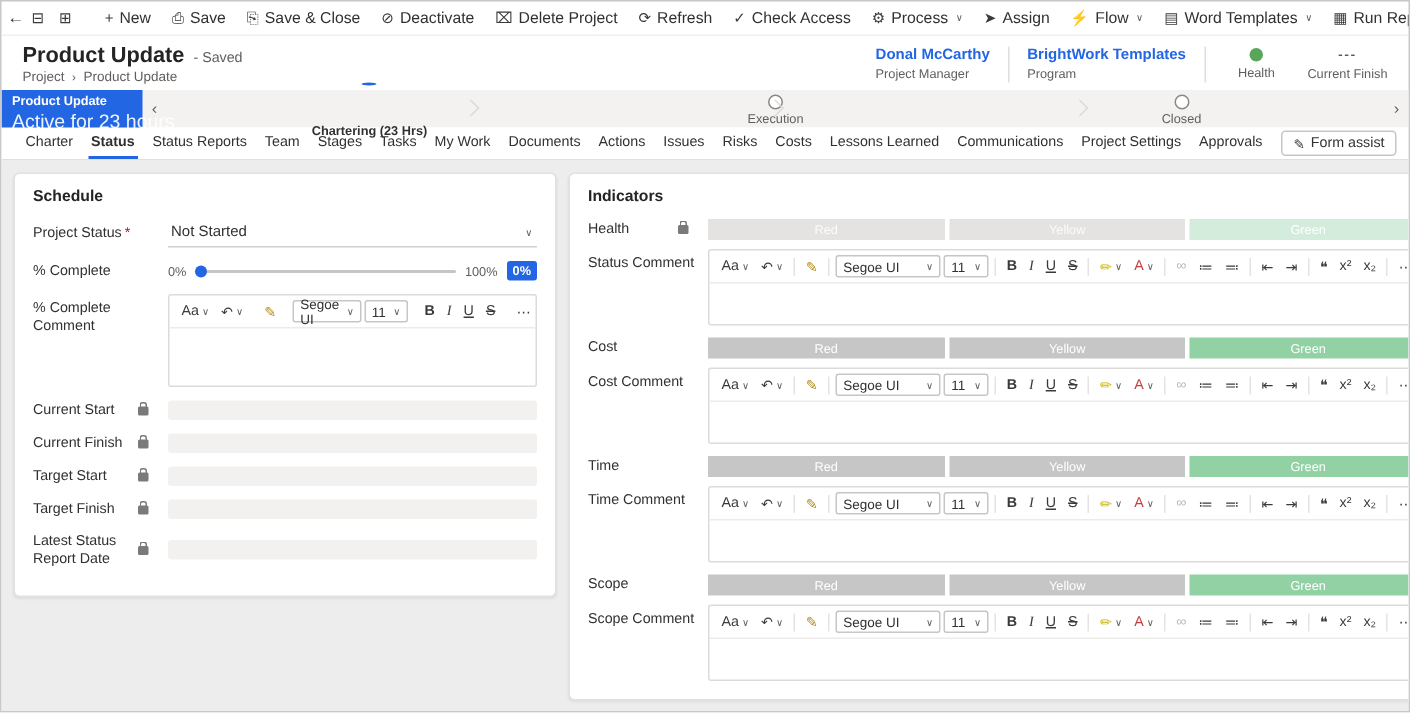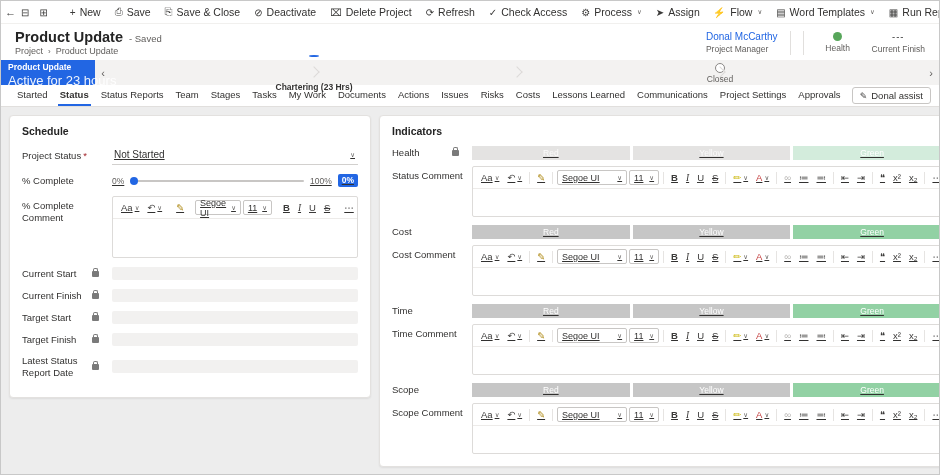--- a/index.html
+++ b/index.html
@@ -24,21 +24,21 @@
   .dd{font-size:6.5px;color:var(--muted);margin-left:1px;}
 
   
   .hdr{height:36px;display:flex;justify-content:space-between;align-items:center;padding:1px 14px 0;}
   .hdr-title-row{display:flex;align-items:baseline;gap:6px;}
   .hdr-title{font-size:14.5px;font-weight:700;color:#242424;}
   .hdr-saved{font-size:9.5px;color:var(--muted);}
   .breadcrumb{font-size:9px;color:var(--muted);margin-top:1px;display:flex;gap:5px;align-items:center;}
   .bc-sep{font-size:8px;}
   .hdr-right{display:flex;align-items:center;gap:12px;}
-  .meta-name{font-size:10px;color:var(--accent);line-height:1.25;}
+  .meta-name{font-size:10px;color:var(--accent);line-height:1.25;font-weight:bold;}
   .meta-role{font-size:8.5px;color:var(--muted);}
   .vdiv{width:1px;height:24px;background:var(--border);}
   .stat-block{display:flex;flex-direction:column;align-items:center;gap:2px;min-width:44px;}
   .dot{width:9px;height:9px;border-radius:50%;background:var(--health-green);}
   .stat-val{font-size:9.5px;color:#242424;letter-spacing:1px;}
   .stat-lbl{font-size:8.5px;color:var(--muted);}
 
   
   .bpf{height:25px;background:#f3f2f1;display:flex;align-items:stretch;}
   .bpf-box{width:94px;background:var(--accent);color:#fff;padding:2px 7px;flex:none;}
@@ -71,21 +71,21 @@
   .card-ind{flex:1;height:352px;}
   .card-title{font-size:10.5px;font-weight:700;color:#242424;margin-bottom:9px;}
 
   .f-row{display:flex;align-items:center;margin-bottom:9px;}
   .f-row.top{align-items:flex-start;}
   .f-label{flex:0 0 90px;padding-right:8px;font-size:9.5px;color:var(--text);display:flex;align-items:center;line-height:1.25;}
   .f-row.top .f-label{padding-top:4px;}
   .card-ind .f-label{flex-basis:80px;}
   .f-label .lock{margin-left:auto;margin-right:5px;}
   .req{color:#a4262c;margin-left:2px;}
-  .f-control{flex:1;min-width:0;text-decoration:underline;}
+  .f-control{flex:1;min-width:0;}
 
   .select{display:flex;align-items:center;justify-content:space-between;height:19px;border-bottom:1px solid #d2d0ce;
           font-size:10px;padding:0 3px 1px 2px;}
   .sliderwrap{display:flex;align-items:center;gap:6px;}
   .mini{font-size:8.5px;color:var(--muted);}
   .slider{flex:1;height:2px;background:#c8c6c4;border-radius:1px;position:relative;}
   .knob{position:absolute;left:0;top:-3px;width:8px;height:8px;border-radius:50%;background:var(--accent);}
   .badge{background:var(--accent);color:#fff;font-size:8.5px;padding:1px 4px 2px;border-radius:2px;font-weight:700;}
 
   .rte{border:1px solid #dddbd9;border-radius:2px;background:#fff;}
@@ -197,20 +197,24 @@
         <span class="bc-sep" data-name="breadcrumb-separator">›</span>
         <span data-name="breadcrumb-item">Product Update</span>
       </div>
     </div>
     <div class="hdr-right" data-name="header-summary">
       <div data-name="project-manager-block">
         <div class="meta-name" data-name="person-name">Donal McCarthy</div>
         <div class="meta-role" data-name="person-role">Project Manager</div>
       </div>
       <div class="vdiv" data-name="divider"></div>
+      <div data-name="program-block">
+        <div class="meta-name" data-name="program-name">BrightWork Templates</div>
+        <div class="meta-role" data-name="program-role">Program</div>
+      </div>
       <div class="vdiv" data-name="divider"></div>
       <div class="stat-block" data-name="health-block">
         <span class="dot" data-name="health-status-dot"></span>
         <span class="stat-lbl" data-name="health-label">Health</span>
       </div>
       <div class="stat-block" data-name="current-finish-block">
         <span class="stat-val" data-name="current-finish-value">---</span>
         <span class="stat-lbl" data-name="current-finish-label">Current Finish</span>
       </div>
     </div>
@@ -220,35 +224,39 @@
     <div class="bpf-box" data-name="active-stage-box">
       <div class="bpf-box-title" data-name="active-stage-title">Product Update</div>
       <div class="bpf-box-sub" data-name="active-stage-subtitle">Active for 23 hours</div>
     </div>
     <div class="bpf-nav" data-name="bpf-scroll-left">‹</div>
     <div class="bpf-track" id="bpf-stages" data-name="bpf-track">
         <div class="bpf-stage active" data-name="bpf-stage-chartering-23-hrs">
           <span class="bpf-circ" data-name="active-stage-dot"></span>
           <span class="bpf-label" data-name="stage-label">Chartering  (23 Hrs)</span>
         </div>
+        <div class="bpf-stage" data-name="bpf-stage-execution">
+          <span class="bpf-circ" data-name="stage-circle"></span>
+          <span class="bpf-label" data-name="stage-label">Execution</span>
+        </div>
         <div class="bpf-stage" data-name="bpf-stage-closed">
           <span class="bpf-circ" data-name="stage-circle"></span>
           <span class="bpf-label" data-name="stage-label">Closed</span>
         </div>
         <span class="bpf-chev" data-name="stage-divider-chevron" style="left: calc(25% - 4px);"></span>
         <span class="bpf-chev" data-name="stage-divider-chevron" style="left: calc(50% - 4px);"></span>
         <span class="bpf-chev" data-name="stage-divider-chevron" style="left: calc(75% - 4px);"></span>
       </div>
     <div class="bpf-nav" data-name="bpf-scroll-right">›</div>
   </div>
 
   <div class="tabbar" data-name="tab-bar">
     <div class="tab-list" id="tab-list" data-name="tab-list">
         <div class="tab" data-name="tab-charter">
-          <span data-name="tab-label">Started</span>
+          <span data-name="tab-label">Charter</span>
         </div>
         <div class="tab active" data-name="tab-status">
           <span data-name="tab-label">Status</span>
         </div>
         <div class="tab" data-name="tab-status-reports">
           <span data-name="tab-label">Status Reports</span>
         </div>
         <div class="tab" data-name="tab-team">
           <span data-name="tab-label">Team</span>
         </div>
@@ -287,21 +295,21 @@
         </div>
         <div class="tab" data-name="tab-approvals">
           <span data-name="tab-label">Approvals</span>
         </div>
         <div class="tab" data-name="tab-related">
           <span data-name="tab-label">Related</span>
         </div>
       </div>
     <button class="form-assist" data-name="form-assist-button">
       <span class="fa-ico" data-name="form-assist-icon">✎</span>
-      <span data-name="form-assist-label">Donal assist</span>
+      <span data-name="form-assist-label">Form assist</span>
     </button>
   </div>
 
   <div class="content" data-name="form-content">
 
     <div class="card card-schedule" data-name="schedule-card">
       <div class="card-title" data-name="schedule-card-title">Schedule</div>
 
       <div class="f-row" data-name="project-status-row">
         <div class="f-label">

